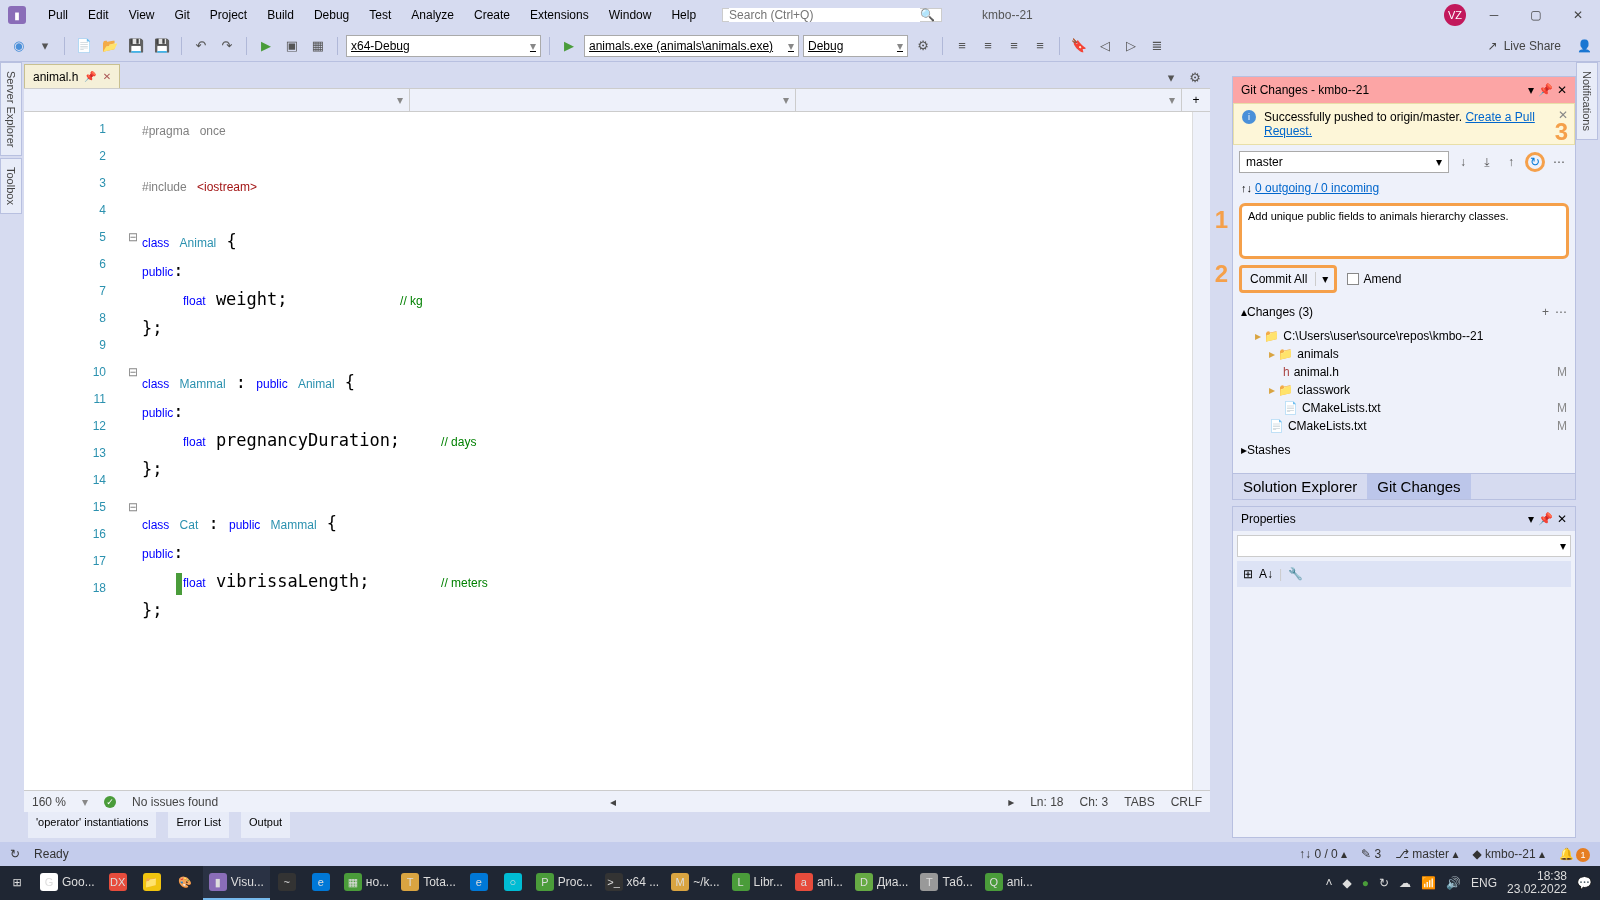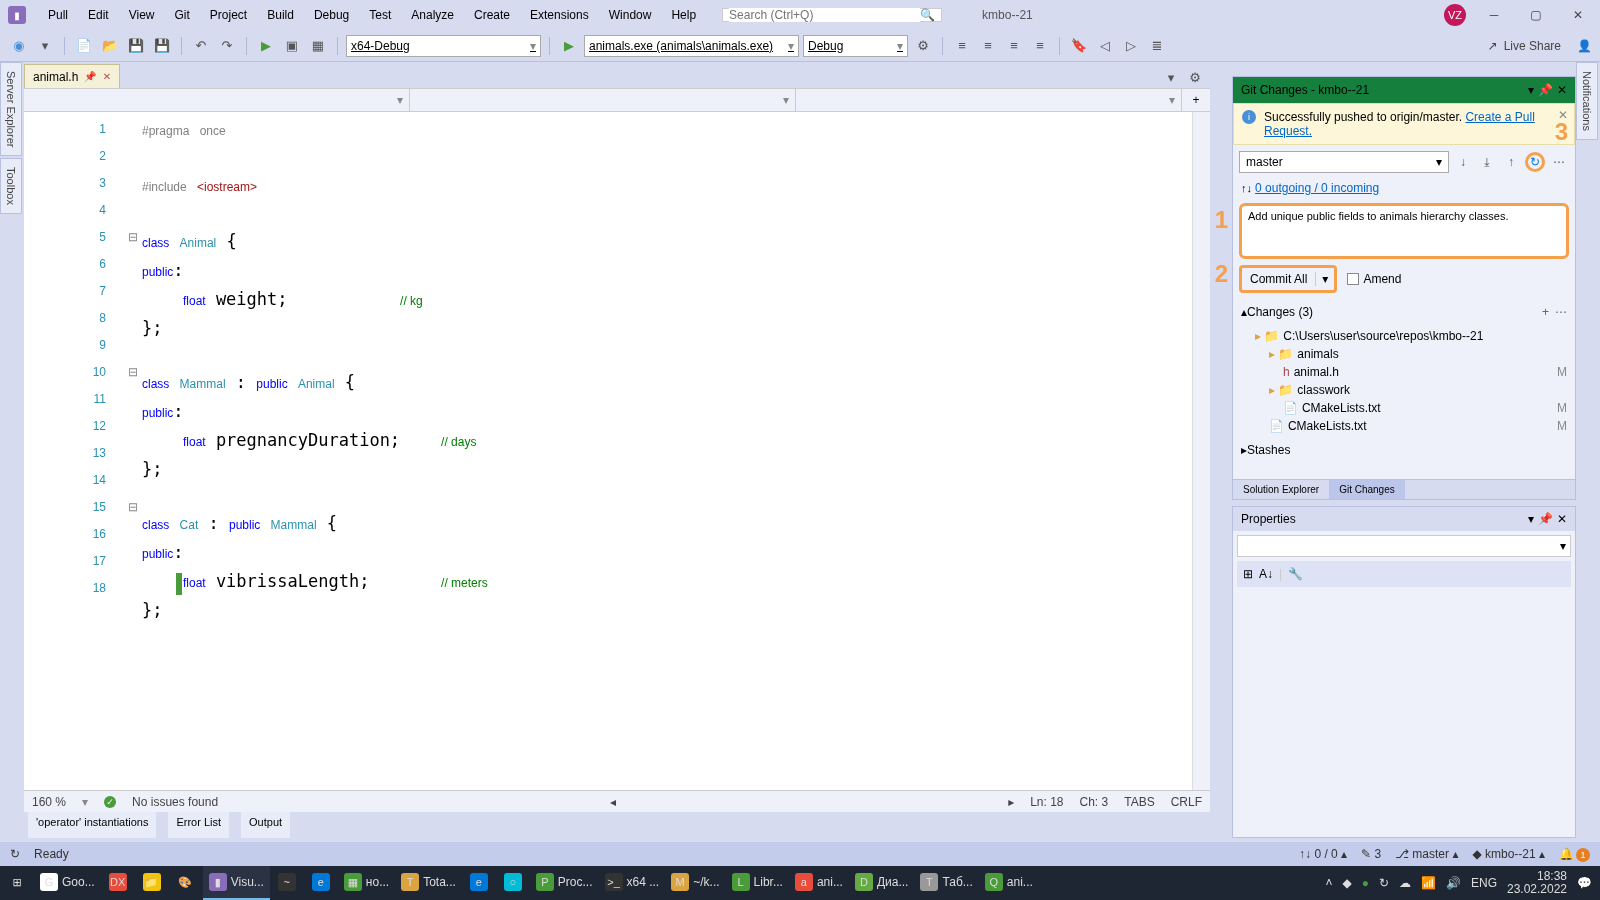--- a/index.html
+++ b/index.html
@@ -73,21 +73,21 @@
 .output-tabs { position:absolute; left:24px; right:390px; bottom:62px; height:26px; background:#d6dbf0; display:flex; padding-left:4px; gap:12px; }
 .output-tabs span { padding:4px 8px; background:#e8ecf8; font-size:11px; cursor:pointer; }
 
 
 .statusbar { position:absolute; left:0; right:0; bottom:34px; height:24px; background:#c4ccec; display:flex; align-items:center; padding:0 10px; gap:14px; font-size:11px; color:#333; }
 .statusbar .flex { flex:1; }
 .badge-orange { background:#e67e22; color:#fff; border-radius:8px; width:14px; height:14px; display:inline-flex; align-items:center; justify-content:center; font-size:9px; margin-left:2px;}
 
 
 .gitpanel { position:absolute; right:24px; top:76px; width:344px; bottom:400px; background:#eef1fa; border:1px solid #b8c0e0; display:flex; flex-direction:column; }
-.git-title { height:26px; background:#15803d; display:flex; align-items:center; padding:0 8px; font-size:12px; gap:0; }
+.git-title { height:26px; background:#fca5a5; display:flex; align-items:center; padding:0 8px; font-size:12px; gap:0; }
 .git-title-r { margin-left:auto; display:flex; gap:4px; }
 .git-info { background:#fdf6d8; border:1px solid #e8dfa8; padding:6px 8px; display:flex; gap:8px; font-size:11px; position:relative;}
 .git-info .i-ico { width:14px; height:14px; border-radius:50%; background:#4a90d9; color:#fff; display:flex; align-items:center; justify-content:center; font-size:9px; flex-shrink:0;}
 .git-info a { color:#0066cc; text-decoration:underline; cursor:pointer;}
 .git-info .close-i { position:absolute; right:6px; top:4px; color:#888; cursor:pointer;}
 .git-branch-row { display:flex; align-items:center; gap:4px; padding:6px; }
 .branch-dd { flex:1; height:22px; background:#fff; border:1px solid #aaa; display:flex; align-items:center; padding:0 6px; }
 .branch-dd .dd { margin-left:auto; }
 .git-ico { width:20px; height:20px; display:flex; align-items:center; justify-content:center; color:#555; cursor:pointer;}
 .pending { padding:2px 8px; font-size:11px; }
@@ -103,21 +103,21 @@
 .changes-hdr b { font-weight:400;text-align:right; }
 .changes-hdr .r { margin-left:auto; display:flex; gap:6px; color:#666; cursor:pointer;}
 .tree { padding:2px 8px; font-size:11px; }
 .tree-row { display:flex; align-items:center; gap:4px; padding:2px 0; }
 .t-in1 { padding-left:14px; } .t-in2 { padding-left:28px; } .t-in3 { padding-left:42px;}
 .folder-ico { color:#d9a441; }
 .file-ico { color:#888; }
 .cpp-ico { color:#a94442; }
 .m-stat { margin-left:auto; color:#888; }
 .git-bottom-tabs { margin-top:auto; display:flex; background:#d6dbf0; border-top:1px solid #b8c0e0;}
-.git-bottom-tabs span { padding:4px 10px; font-size:10px; cursor:pointer;}
+.git-bottom-tabs span { padding:4px 10px; font-size:15px; cursor:pointer;}
 .git-bottom-tabs span.active { background:#bcc6ea; }
 
 
 .step-num { position:absolute; color:#f5a04a; font-size:24px; font-weight:600; }
 
 
 .props { position:absolute; right:24px; top:506px; width:344px; bottom:62px; background:#eef1fa; border:1px solid #b8c0e0; }
 .props-title { height:24px; background:#d6dbf0; display:flex; align-items:center; padding:0 8px; font-size:12px; }
 .props-title .r { margin-left:auto; display:flex; gap:4px;}
 .props-dd { height:22px; background:#fff; border:1px solid #ccc; margin:4px; display:flex; align-items:center; }

